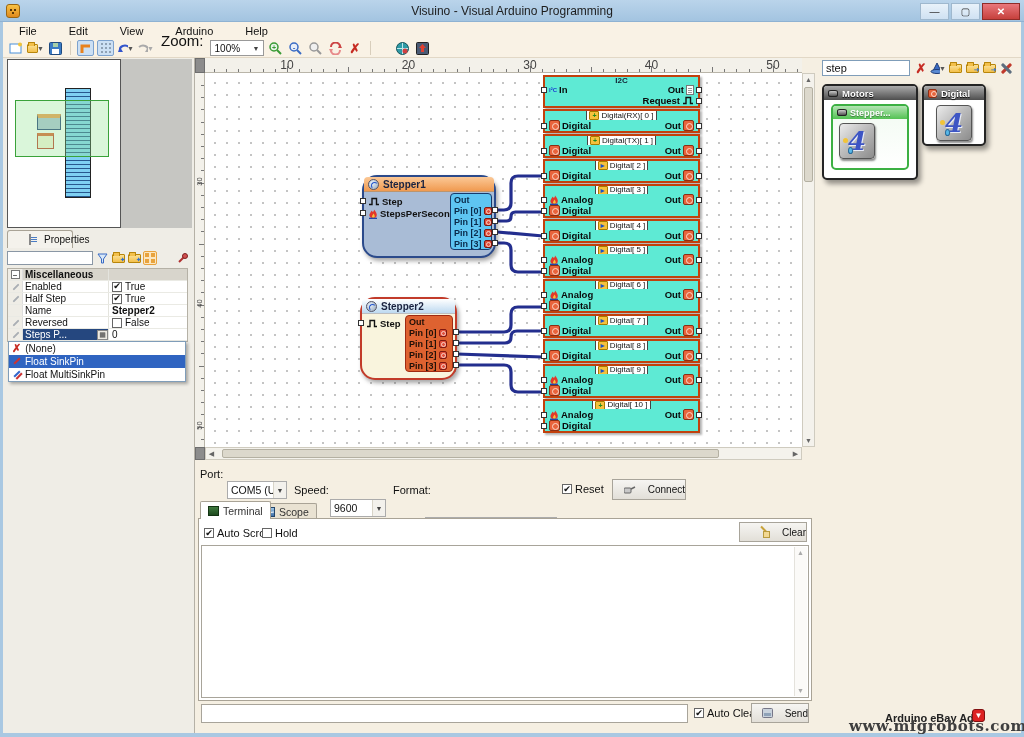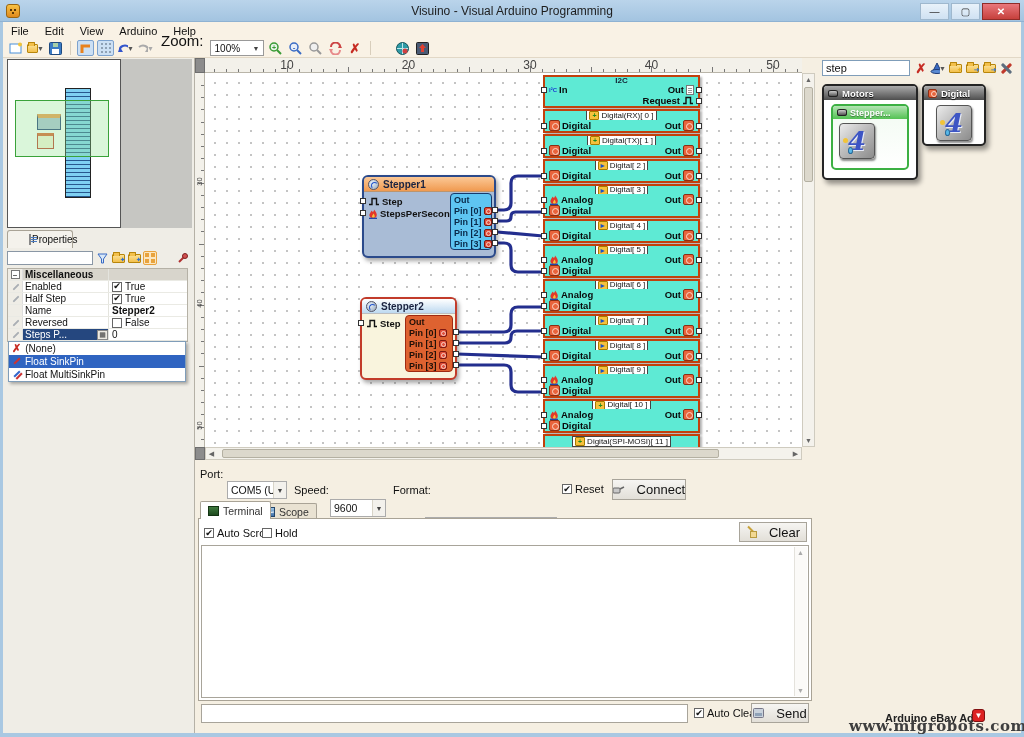--- a/index.html
+++ b/index.html
@@ -10,41 +10,41 @@
 #titlebar{left:0;top:0;width:1024px;height:22px;background:linear-gradient(#BAD4EB,#A3C4E0);border-bottom:1px solid #8FB2D2;display:flex;align-items:center}
 #title{position:absolute;left:0;right:0;text-align:center;font-size:12px;color:#1d1d1d}
 #appicon{width:14px;height:14px;margin-left:6px;border-radius:3px;background:linear-gradient(#F7C244,#E08A1E);border:1px solid #9A6510;position:relative}
 #appicon::after{content:"";position:absolute;left:3px;top:4px;width:2px;height:2px;background:#5A3606;box-shadow:4px 0 0 #5A3606,2px 3px 0 #5A3606}
 #wbtns{position:absolute;right:4px;top:3px;display:flex;gap:2px}
 .wbtn{width:29px;height:17px;display:flex;align-items:center;justify-content:center;font-size:10px;color:#333;background:linear-gradient(#E9F2FA,#CFE1F2);border:1px solid #9FB8CE}
 .wbtn.close{width:38px;background:linear-gradient(#E9777C,#C6403C);color:#fff;border-color:#8F2C28;font-weight:bold}
 .bord{background:#A9C8E2}
 #bl{left:0;top:22px;width:3px;height:711px}#br{left:1021px;top:22px;width:3px;height:711px}#bb{left:0;top:733px;width:1024px;height:4px}
 #menubar{left:3px;top:22px;width:1018px;height:17px;background:#F9F2E5;display:flex;align-items:center;font-size:11px}
-#menubar span{padding:1px 8px;cursor:default}
+#menubar span{padding:1px 16px;cursor:default}
 #toolbar{left:3px;top:39px;width:1018px;height:19px;background:#F9F2E5;border-bottom:1px solid #E2D8C6;display:flex;align-items:center;gap:3px;padding-left:4px}
 .tsep{width:1px;height:14px;background:#D8CEBC;margin:0 3px}
 .tico{width:17px;height:16px;display:inline-flex;align-items:center;justify-content:center;position:relative}
 .caret{font-size:7px;color:#555;margin-left:-1px}
 .tog{border:1px solid #7DA2CE;background:#CCE0F4;border-radius:2px}
 #zoomlbl{font-size:15px;margin:0 3px 16px 4px}
 #zoombox{width:54px;height:16px;background:#fff;border:1px solid #999;font-size:10px;display:flex;align-items:center;padding-left:4px;position:relative}
 #zoombox .dd{position:absolute;right:1px;top:1px;bottom:1px;width:11px;display:flex;align-items:center;justify-content:center;font-size:7px;color:#444}
 .redx{color:#C62B22;font-weight:bold;font-size:13px}
 
 #basebg{left:3px;top:58px;width:1018px;height:675px;background:#F5EFE2}
 #leftpanel{left:3px;top:58px;width:192px;height:675px;background:#EFEDE6;border-right:1px solid #B5B1A6}
 #ovpage{left:7px;top:59px;width:114px;height:169px;background:#fff;border:1px solid #555}
 #ovgray{left:121px;top:59px;width:71px;height:169px;background:#C6C6C2}
 .ovboard{position:absolute;left:57px;top:28px;width:26px;height:110px;background:repeating-linear-gradient(#7ED0F2 0 3px,#27588E 3px 4px);border:1px solid #222}
 .ovview{position:absolute;left:7px;top:40px;width:94px;height:57px;background:rgba(150,230,150,.35);border:1px solid #3AA23A}
 .ovs1{position:absolute;left:29px;top:54px;width:24px;height:16px;background:#AEC0D8;border:1px solid #223B7A;border-top:4px solid #F09A50}
 .ovs2{position:absolute;left:29px;top:73px;width:17px;height:16px;background:#F8F3DB;border:1px solid #C23B2A;border-top:3px solid #E06030}
 
-#propstab{left:7px;top:230px;width:66px;height:18px;background:#F4F2EC;border:1px solid #A9A396;border-bottom:none;border-radius:3px 3px 0 0;display:flex;align-items:center;gap:1px;font-size:10px;padding:0 21px}
+#propstab{left:7px;top:230px;width:66px;height:18px;background:#F4F2EC;border:1px solid #A9A396;border-bottom:none;border-radius:3px 3px 0 0;display:flex;align-items:center;gap:13px;font-size:10px;padding:0 21px}
 .pgico{width:10px;height:11px;background:#fff;border:1px solid #888;position:relative}
 .pgico::after{content:"";position:absolute;left:1px;top:2px;width:6px;height:1px;background:#4A7CC4;box-shadow:0 2px 0 #4A7CC4,0 4px 0 #4A7CC4}
 #proptools{left:7px;top:250px;width:182px;height:16px;display:flex;align-items:center;gap:2px}
 #propsearch{width:86px;height:14px;background:#fff;border:1px solid #8A97A5}
 .pico{width:14px;height:14px;display:inline-flex;align-items:center;justify-content:center;font-size:10px}
 .pico.press{border:1px solid #E8A33D;background:#FBE6C0;border-radius:2px}
 #propgrid{left:7px;top:268px;width:181px;background:#fff;border:1px solid #B5B1A6;font-size:10px}
 .prow{display:flex;height:12px;align-items:center;border-bottom:1px solid #EAEAE4}
 .prow .gut{width:15px;height:100%;background:#EFEDE6;border-right:1px solid #DDD;display:flex;align-items:center;justify-content:center}
 .prow .nm{width:86px;padding-left:2px;height:100%;display:flex;align-items:center;border-right:1px solid #E4E4DE;overflow:hidden;white-space:nowrap}
@@ -94,21 +94,21 @@
 .sq.ml{margin-left:-4px}.sq.mr{margin-right:-4px}
 .dico{width:11px;height:11px;background:#E8643C;border:1px solid #8B2E14;border-radius:2px;position:relative;flex:none}
 .dico::after{content:"";position:absolute;left:2px;top:2px;width:5px;height:5px;border:1px solid #FBD9CB;border-radius:50%}
 .dico.sm{width:9px;height:9px}.dico.sm::after{left:1.5px;top:1.5px;width:4px;height:4px}
 .hio,.hadd{width:10px;height:9px;background:#F6C13D;border:1px solid #A67C00;border-radius:1px;font-size:7px;line-height:7px;text-align:center;font-weight:bold;flex:none}
 .hio{color:#1A52C8}.hadd{color:#1E8A1E}
 .i2cico{font-size:6px;font-weight:bold;color:#1A3FD0;flex:none}
 .docico{width:8px;height:10px;background:#fff;border:1px solid #777;position:relative;flex:none}
 .docico::after{content:"";position:absolute;left:1px;top:2px;width:4px;height:1px;background:#999;box-shadow:0 2px 0 #999,0 4px 0 #999}
 
-.comp{position:absolute;border-radius:6px;box-shadow:2px 3px 4px rgba(0,0,0,.35)}
+.comp{position:absolute;border-radius:15px;box-shadow:2px 3px 4px rgba(0,0,0,.35)}
 #stepper1{left:157px;top:102px;width:134px;height:83px;background:#A9BCD6;border:2px solid #2B4A8B}
 #stepper1 .chead{background:linear-gradient(#FBC896,#F09A50)}
 #stepper2{left:155px;top:224px;width:97px;height:83px;background:#F9F4DD;border:2px solid #C23B2A}
 #stepper2 .chead{background:linear-gradient(#FFFFFF,#BDD9F0)}
 .chead{height:15px;border-radius:4px 4px 0 0;border-bottom:1px solid rgba(0,0,0,.25);display:flex;align-items:center;gap:4px;padding-left:4px;font-size:10px;font-weight:bold;color:#1a2340}
 .sico{width:11px;height:11px;border-radius:50%;background:radial-gradient(circle at 35% 35%,#EAF2FA,#93A6BB);border:1px solid #556;position:relative;flex:none}
 .sico::after{content:"";position:absolute;left:2px;top:2px;width:5px;height:5px;border:1.5px solid transparent;border-top-color:#2255CC;border-left-color:#2255CC;border-radius:50%}
 .lpins{position:absolute;left:0;font-size:9.5px;font-weight:600}
 .lpin{height:12px;display:flex;align-items:center;gap:2px;position:relative}
 .lpin .sq{margin-left:-4px}
@@ -134,21 +134,21 @@
 .palitem{position:absolute;border:2px solid #3CB043;border-radius:5px;background:linear-gradient(#F2FBF2,#fff)}
 .palitem .ihead{height:13px;background:linear-gradient(#B4E4B4,#53C253);border-radius:3px 3px 0 0;color:#fff;font-size:9px;font-weight:bold;display:flex;align-items:center;gap:3px;padding-left:4px;text-shadow:0 1px 1px rgba(0,0,0,.4)}
 .icon4{width:36px;height:36px;border:1px solid #555;border-radius:4px;background:linear-gradient(135deg,#ECECEC 0%,#BDBDBD 45%,#8C8C8C 100%);box-shadow:1px 2px 2px rgba(0,0,0,.45);position:relative;display:flex;align-items:center;justify-content:center}
 .icon4::before{content:"4";font:italic bold 26px "DejaVu Serif",serif;color:#3D55C4;text-shadow:1px 1px 0 #E8ECF8}
 .icon4 .a1{position:absolute;left:3px;top:14px;width:5px;height:5px;border-radius:50%;background:#F2C438}
 .icon4 .a2{position:absolute;left:8px;bottom:4px;width:5px;height:7px;border-radius:50% 50% 50% 50%/60% 60% 40% 40%;background:#58B8E8;border:1px solid #2A6A9A}
 
 .lbl{font-size:11px}
 .combo{background:#fff;border:1px solid #ABABAB;font-size:10.5px;display:flex;align-items:center;padding-left:3px;position:relative;overflow:hidden;white-space:nowrap}
 .combo .dd{position:absolute;right:0;top:0;bottom:0;width:13px;background:#F3F1EC;border-left:1px solid #D8D4C8;display:flex;align-items:center;justify-content:center;font-size:7px;color:#444}
-.btn{background:linear-gradient(#F6F5F2,#E2DFD8);border:1px solid #A8A49A;font-size:13px;display:inline-flex;align-items:center;justify-content:center;gap:12px}
+.btn{background:linear-gradient(#F6F5F2,#E2DFD8);border:1px solid #A8A49A;font-size:10px;display:inline-flex;align-items:center;justify-content:flex-end;gap:12px}
 .cbl{display:flex;align-items:center;gap:3px;font-size:11px}
 .tab{position:absolute;border:1px solid #A9A396;border-bottom:none;border-radius:2px 2px 0 0;font-size:10.5px;display:flex;align-items:center;gap:4px;padding:0 7px;background:#E9E2D2;color:#333}
 .tab.active{background:#fff;z-index:2}
 .termico{width:11px;height:10px;background:linear-gradient(#3E7A3E,#1E4A1E);border:1px solid #123312}
 .scopeico{width:11px;height:10px;background:linear-gradient(#9CC6E8,#3E6FA8);border:1px solid #24456A;position:relative}
 .scopeico::after{content:"";position:absolute;left:1px;top:4px;width:8px;height:2px;border-top:1px solid #fff;transform:rotate(-8deg)}
 #tabbox{left:198px;top:518px;width:614px;height:183px;background:#fff;border:1px solid #A9A396}
 #terminal{left:201px;top:545px;width:608px;height:153px;background:#fff;border:1px solid #A8A49A}
 #termscroll{position:absolute;right:1px;top:1px;bottom:1px;width:13px;background:#FBFAF8;border-left:1px solid #E4E2DC}
 .chev{position:absolute;left:2px;font-size:7px;color:#AAA}
@@ -838,28 +838,20 @@
           </span>
         </div>
         <div class="brow">
           <span class="bl">
             <span class="sq ml"></span>
             <span class="dico"></span>
             <span>Digital</span>
           </span>
         </div>
       </div>
-      <div class="bsec" style="height: 20px;">
-        <div class="bhead">
-          <span class="chip">
-            <span class="hadd">+</span>
-            <span>Digital(SPI-MOSI)[ 11 ]</span>
-          </span>
-        </div>
-      </div>
     </div>
   <div id="stepper1" class="comp">
     <div class="chead">
         <span class="sico"></span>
         <span>Stepper1</span>
       </div>
     <div class="lpins" id="s1pins" style="top:18px">
         <div class="lpin">
           <span class="sq"></span>
           <span class="pulse">

